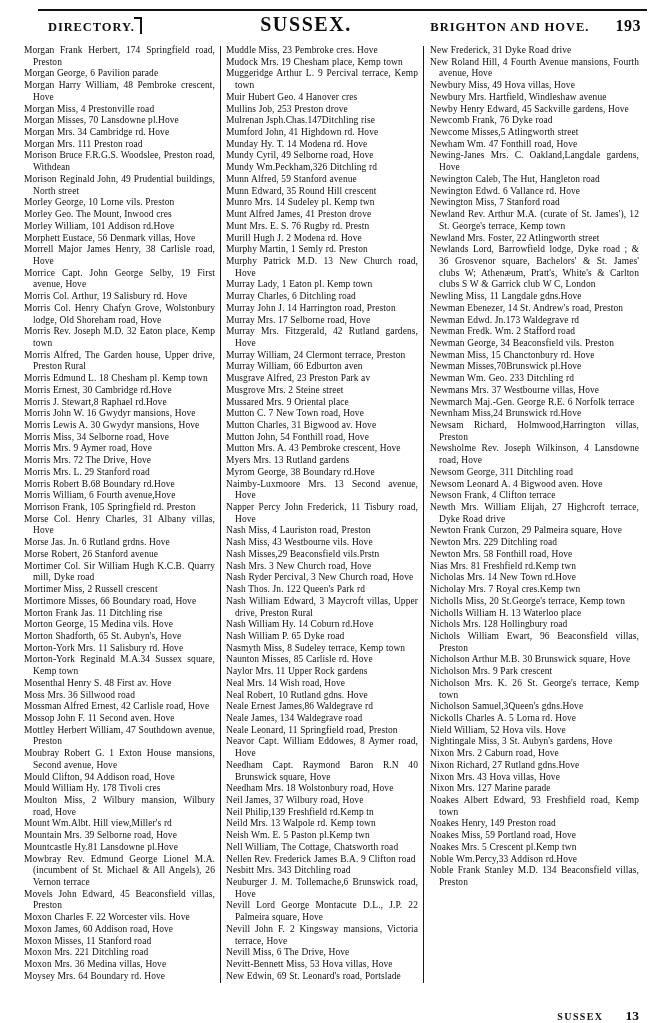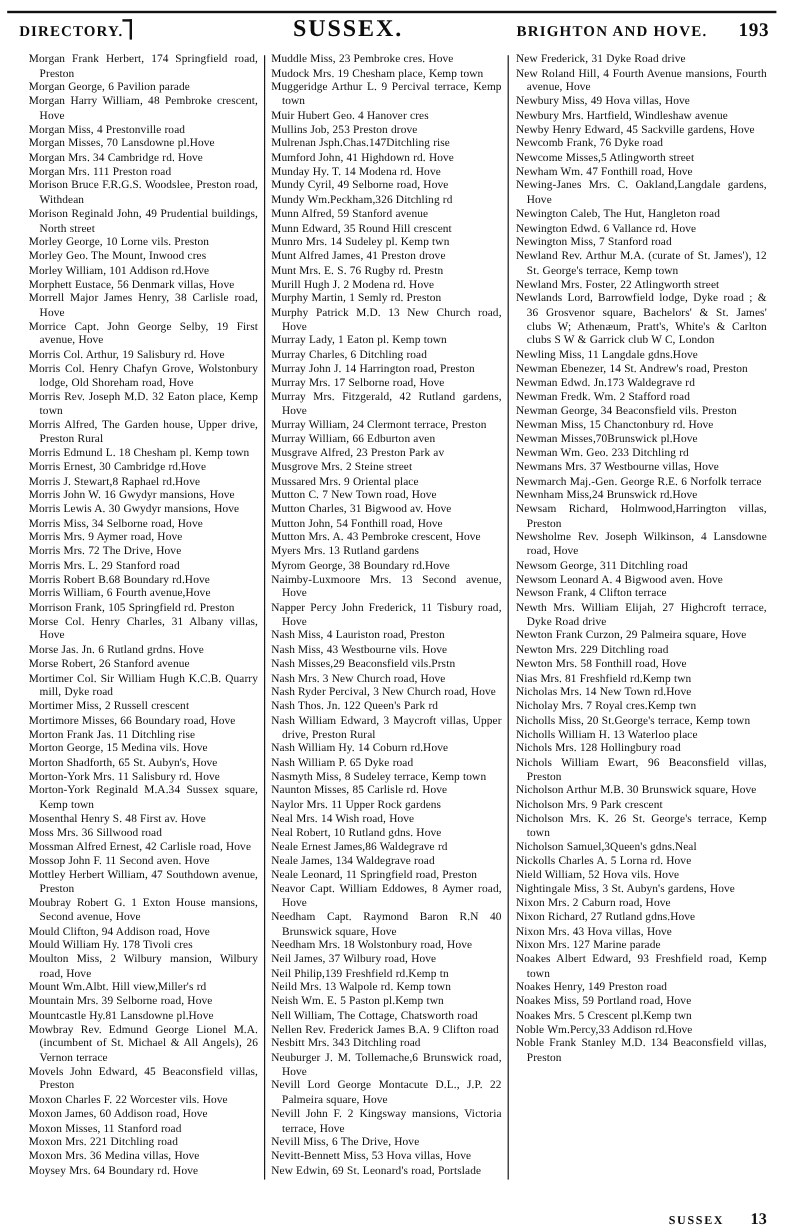--- a/index.html
+++ b/index.html
@@ -21,21 +21,21 @@
     width: 655px;
     height: 1023px;
     box-sizing: border-box;
     padding: 0;
   }
 
   
   .runhead {
     position: relative;
     height: 33px;
-    margin: 9px 14px 0 8px;
+    margin: 9px 14px 0 40px;
   }
   .runhead .rule {
     position: absolute;
     left: -2px;
     right: -6px;
     top: 0;
     height: 2px;
     background: #111;
   }
   .runhead-inner {
@@ -344,21 +344,21 @@
         <p class="entry">Nias Mrs. 81 Freshfield rd.Kemp twn</p>
         <p class="entry">Nicholas Mrs. 14 New Town rd.Hove</p>
         <p class="entry">Nicholay Mrs. 7 Royal cres.Kemp twn</p>
         <p class="entry">Nicholls Miss, 20 St.George's terrace, Kemp town</p>
         <p class="entry">Nicholls William H. 13 Waterloo place</p>
         <p class="entry">Nichols Mrs. 128 Hollingbury road</p>
         <p class="entry">Nichols William Ewart, 96 Beaconsfield villas, Preston</p>
         <p class="entry">Nicholson Arthur M.B. 30 Brunswick square, Hove</p>
         <p class="entry">Nicholson Mrs. 9 Park crescent</p>
         <p class="entry">Nicholson Mrs. K. 26 St. George's terrace, Kemp town</p>
-        <p class="entry">Nicholson Samuel,3Queen's gdns.Neal</p>
+        <p class="entry">Nicholson Samuel,3Queen's gdns.Hove</p>
         <p class="entry">Nickolls Charles A. 5 Lorna rd. Hove</p>
         <p class="entry">Nield William, 52 Hova vils. Hove</p>
         <p class="entry">Nightingale Miss, 3 St. Aubyn's gardens, Hove</p>
         <p class="entry">Nixon Mrs. 2 Caburn road, Hove</p>
         <p class="entry">Nixon Richard, 27 Rutland gdns.Hove</p>
         <p class="entry">Nixon Mrs. 43 Hova villas, Hove</p>
         <p class="entry">Nixon Mrs. 127 Marine parade</p>
         <p class="entry">Noakes Albert Edward, 93 Freshfield road, Kemp town</p>
         <p class="entry">Noakes Henry, 149 Preston road</p>
         <p class="entry">Noakes Miss, 59 Portland road, Hove</p>

